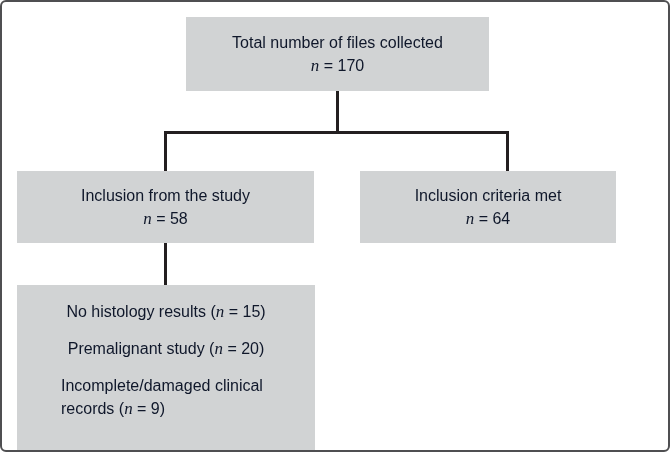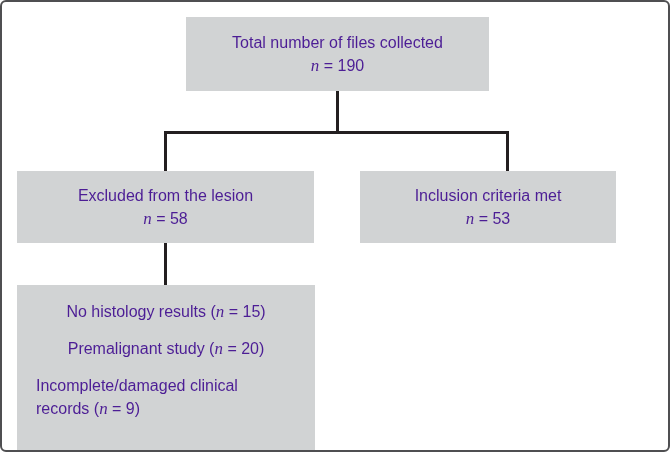--- a/index.html
+++ b/index.html
@@ -11,21 +11,21 @@
     position: relative;
     width: 670px;
     height: 452px;
     box-sizing: border-box;
     background: #ffffff;
     border: 2px solid #4f4f51;
     border-radius: 6px;
     overflow: hidden;
     font-family: "Liberation Sans", "DejaVu Sans", sans-serif;
     font-size: 16px;
-    color: #4c1d95;
+    color: #0f172a;
   }
   .box {
     position: absolute;
     background: #d1d3d4;
     display: flex;
     flex-direction: column;
     justify-content: center;
     align-items: center;
     text-align: center;
     line-height: 23px;
@@ -39,21 +39,21 @@
     padding-top: 15px;
     box-sizing: border-box;
     text-align: left;
     align-items: stretch;
   }
   .reason {
     line-height: 23px;
     margin-bottom: 14px;
   }
   .reason-centered { text-align: center; }
-  .reason-wrapped  { margin-left: 19px; max-width: 240px; text-align: left; }
+  .reason-wrapped  { margin-left: 44px; max-width: 240px; text-align: left; }
   .n {
     font-style: italic;
     font-family: "Liberation Serif", "DejaVu Serif", serif;
     font-size: 17px;
   }
   .connector {
     position: absolute;
     background: #231f20;
   }
   .conn-top-vertical   { left: 334px; top: 89px;  width: 3px;   height: 43px; }
@@ -62,37 +62,37 @@
   .conn-right-stub     { left: 504px; top: 129px; width: 3px;   height: 40px; }
   .conn-excluded-down  { left: 162px; top: 241px; width: 3px;   height: 42px; }
 </style>
 </head>
 <body>
 
 <div class="figure">
 
   <div class="box box-total">
     <div>Total number of files collected</div>
-    <div><span class="n">n</span><span> = 190</span></div>
+    <div><span class="n">n</span><span> = 170</span></div>
   </div>
 
   <div class="connector conn-top-vertical"></div>
   <div class="connector conn-horizontal"></div>
   <div class="connector conn-left-stub"></div>
   <div class="connector conn-right-stub"></div>
   <div class="connector conn-excluded-down"></div>
 
   <div class="box box-excluded">
-    <div>Excluded from the lesion</div>
+    <div>Inclusion from the study</div>
     <div><span class="n">n</span><span> = 58</span></div>
   </div>
 
   <div class="box box-included">
     <div>Inclusion criteria met</div>
-    <div><span class="n">n</span><span> = 53</span></div>
+    <div><span class="n">n</span><span> = 64</span></div>
   </div>
 
   <div class="box box-reasons">
     <div class="reason reason-centered"><span>No histology results (</span><span class="n">n</span><span> = 15)</span></div>
     <div class="reason reason-centered"><span>Premalignant study (</span><span class="n">n</span><span> = 20)</span></div>
     <div class="reason reason-wrapped"><span>Incomplete/damaged clinical records (</span><span class="n">n</span><span> = 9)</span></div>
   </div>
 
 </div>
 

